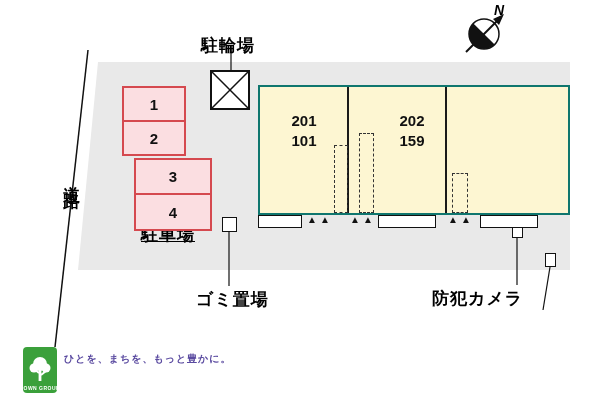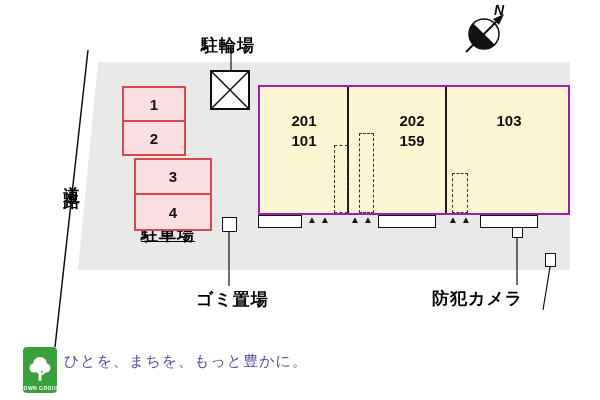--- a/index.html
+++ b/index.html
@@ -18,21 +18,21 @@
 
   .bike-box { left:210px; top:70px; width:40px; height:40px; background:#fff; border:2px solid #111; }
 
   .pspace { position:absolute; background:#fbdee1; border:2px solid #d5494f; display:flex; align-items:center; justify-content:center;
             font-size:15px; font-weight:600; color:#111; }
   .s1 { left:122px; top:86px;  width:64px; height:36px; }
   .s2 { left:122px; top:120px; width:64px; height:36px; }
   .s3 { left:134px; top:158px; width:78px; height:37px; }
   .s4 { left:134px; top:193px; width:78px; height:38px; }
 
-  .building { left:258px; top:85px; width:312px; height:130px; background:#fdf6d2; border:2px solid #a21caf; }
+  .building { left:258px; top:85px; width:312px; height:130px; background:#fdf6d2; border:2px solid #0f766e; }
   .divider { position:absolute; top:0; width:2px; height:100%; background:#1a1a1a; }
   .d1 { left:87px; } .d2 { left:185px; }
   .unit { position:absolute; top:24px; text-align:center; font-size:15px; font-weight:600; color:#111; line-height:1.3; }
   .u1 { left:0; width:88px; } .u2 { left:92px; width:120px; } .u3 { left:186px; width:126px; }
   .stair { position:absolute; border:1px dashed #333; background:transparent; }
   .stA { left:74px; top:58px; width:14px; height:68px; }
   .stB { left:99px; top:46px; width:15px; height:80px; }
   .stC { left:192px; top:86px; width:16px; height:40px; }
 
   .porch { position:absolute; background:#fff; border:1.5px solid #111; height:13px; top:215px; }
@@ -48,21 +48,21 @@
   .lbl-bike   { left:201px; top:34px; }
   .lbl-park   { left:141px; top:223px;text-decoration:underline; }
   .lbl-gomi   { left:196px; top:288px; }
   .lbl-camera { left:432px; top:287px; }
   .lbl-takuhai{ left:452px; top:312px; }
   .lbl-n { left:494px; top:2px; font-size:14px; font-weight:700; font-style:italic; }
 
   .logo-box { left:23px; top:347px; width:34px; height:46px; background:#3ba03b; border-radius:4px;
               display:flex; flex-direction:column; align-items:center; justify-content:flex-end; overflow:hidden; }
   .logo-text { color:#fff; font-size:5px; font-weight:700; letter-spacing:0.5px; margin-bottom:2px; white-space:nowrap; }
-  .tagline { left:64px; top:352px; font-size:15px; font-weight:400; color:#5a4aa0; letter-spacing:1px; white-space:nowrap; }
+  .tagline { left:64px; top:352px; font-size:10px; font-weight:700; color:#5a4aa0; letter-spacing:1px; white-space:nowrap; }
   .brand { left:61px; top:362px; font-size:27px; font-weight:700; color:#5a4aa0; letter-spacing:1px; white-space:nowrap; }
 </style>
 </head>
 <body>
 
 <div class="canvas">
 
   <div class="abs plot"></div>
 
   <svg class="overlay">
@@ -111,21 +111,20 @@
     <div class="divider d2"></div>
     <div class="unit u1">
       <div>201</div>
       <div>101</div>
     </div>
     <div class="unit u2">
       <div>202</div>
       <div>159</div>
     </div>
     <div class="unit u3">
-      <div>103</div>
     </div>
     <div class="stair stA"></div>
     <div class="stair stB"></div>
     <div class="stair stC"></div>
   </div>
 
   <div class="porch p1"></div>
   <div class="porch p2"></div>
   <div class="porch p3"></div>
   <div class="tri t1">▲▲</div>

